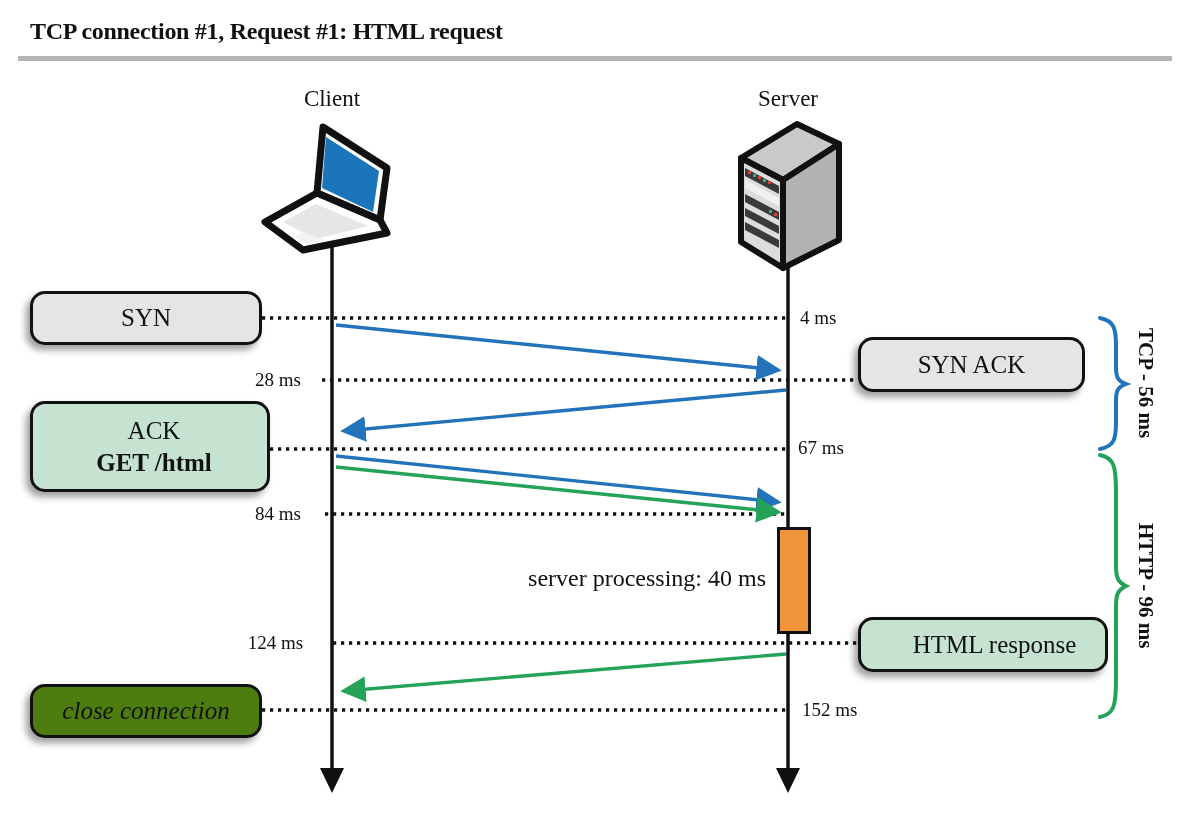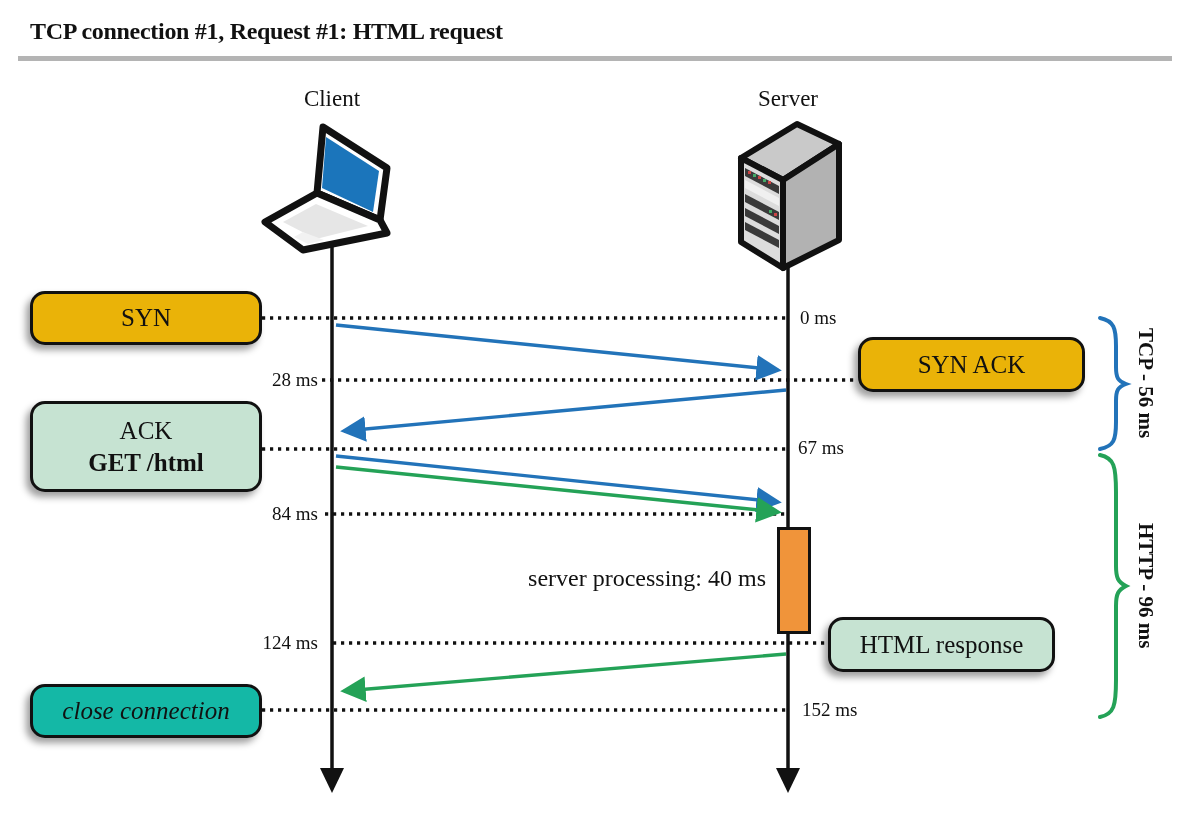--- a/index.html
+++ b/index.html
@@ -12,25 +12,25 @@
   #title-rule{left:18px;top:56px;width:1154px;height:5px;background:#b4b4b4;}
   .actor-label{top:86px;width:160px;text-align:center;font-size:23px;font-weight:500;z-index:4;}
   #overlay{left:0;top:0;z-index:1;}
   .icon-svg{z-index:2;}
   .box{
     position:absolute;border:3px solid #111;border-radius:15px;
     box-shadow:-4px 5px 7px rgba(0,0,0,0.38);
     display:flex;flex-direction:column;align-items:center;justify-content:center;
     font-size:25px;line-height:1.25;z-index:3;text-align:center;
   }
-  .box.blue{background:#eab308;}
+  .box.blue{background:#e5e5e5;}
   .box.green{background:#c6e3d2;}
-  .box.pink{background:#14b8a6;}
+  .box.pink{background:#4d7c0f;}
   .tlabel{position:absolute;font-size:19px;z-index:3;white-space:nowrap;}
-  .tlabel.right-align{text-align:right;}
+  .tlabel.right-align{text-align:center;}
   #server-processing-bar{
     left:777px;top:527px;width:28px;height:101px;background:#f0943a;
     border:3px solid #111;z-index:3;
   }
   #server-processing-label{left:500px;top:565px;width:266px;text-align:right;font-size:24px;z-index:3;}
   .phase-label{
     position:absolute;writing-mode:vertical-rl;text-align:center;
     font-weight:bold;font-size:21px;z-index:3;white-space:nowrap;
   }
   #tcp-phase-label{left:1126px;top:316px;height:135px;width:32px;}
@@ -106,41 +106,41 @@
     <rect x="36" y="92" width="3" height="3" fill="#44aa66"></rect>
     <rect x="41" y="95" width="3" height="3" fill="#cc4444"></rect>
     <polygon points="12,90 46,108 46,116 12,98" fill="#3a3a3a"></polygon>
     <polygon points="12,104 46,122 46,130 12,112" fill="#3a3a3a"></polygon>
   </svg>
 
   <div class="box blue" style="left:30px;top:291px;width:226px;height:48px;">
     <span>SYN</span>
   </div>
 
-  <div class="box green" style="left:30px;top:401px;width:226px;height:85px;">
+  <div class="box green" style="left:30px;top:401px;width:226px;height:85px;padding-left:8px;">
     <span>ACK</span>
     <span class="bold-line">GET /html</span>
   </div>
 
   <div class="box pink italic" style="left:30px;top:684px;width:226px;height:48px;">
     <span>close connection</span>
   </div>
 
   <div class="box blue" style="left:858px;top:337px;width:221px;height:49px;">
     <span>SYN ACK</span>
   </div>
 
-  <div class="box green" style="left:828px;top:617px;width:221px;height:49px;">
+  <div class="box green" style="left:858px;top:617px;width:221px;height:49px;padding-left:23px;">
     <span>HTML response</span>
   </div>
 
   <div id="server-processing-bar" class="abs"></div>
   <div id="server-processing-label" class="abs">server processing: 40 ms</div>
 
-  <div class="tlabel" style="left:800px;top:307px;">0 ms</div>
+  <div class="tlabel" style="left:800px;top:307px;">4 ms</div>
   <div class="tlabel right-align" style="left:238px;top:369px;width:80px;">28 ms</div>
   <div class="tlabel" style="left:798px;top:437px;">67 ms</div>
   <div class="tlabel right-align" style="left:238px;top:503px;width:80px;">84 ms</div>
   <div class="tlabel right-align" style="left:233px;top:632px;width:85px;">124 ms</div>
   <div class="tlabel" style="left:802px;top:699px;">152 ms</div>
 
   <div id="tcp-phase-label" class="phase-label">TCP - 56 ms</div>
   <div id="http-phase-label" class="phase-label">HTTP - 96 ms</div>
 
 </div>

